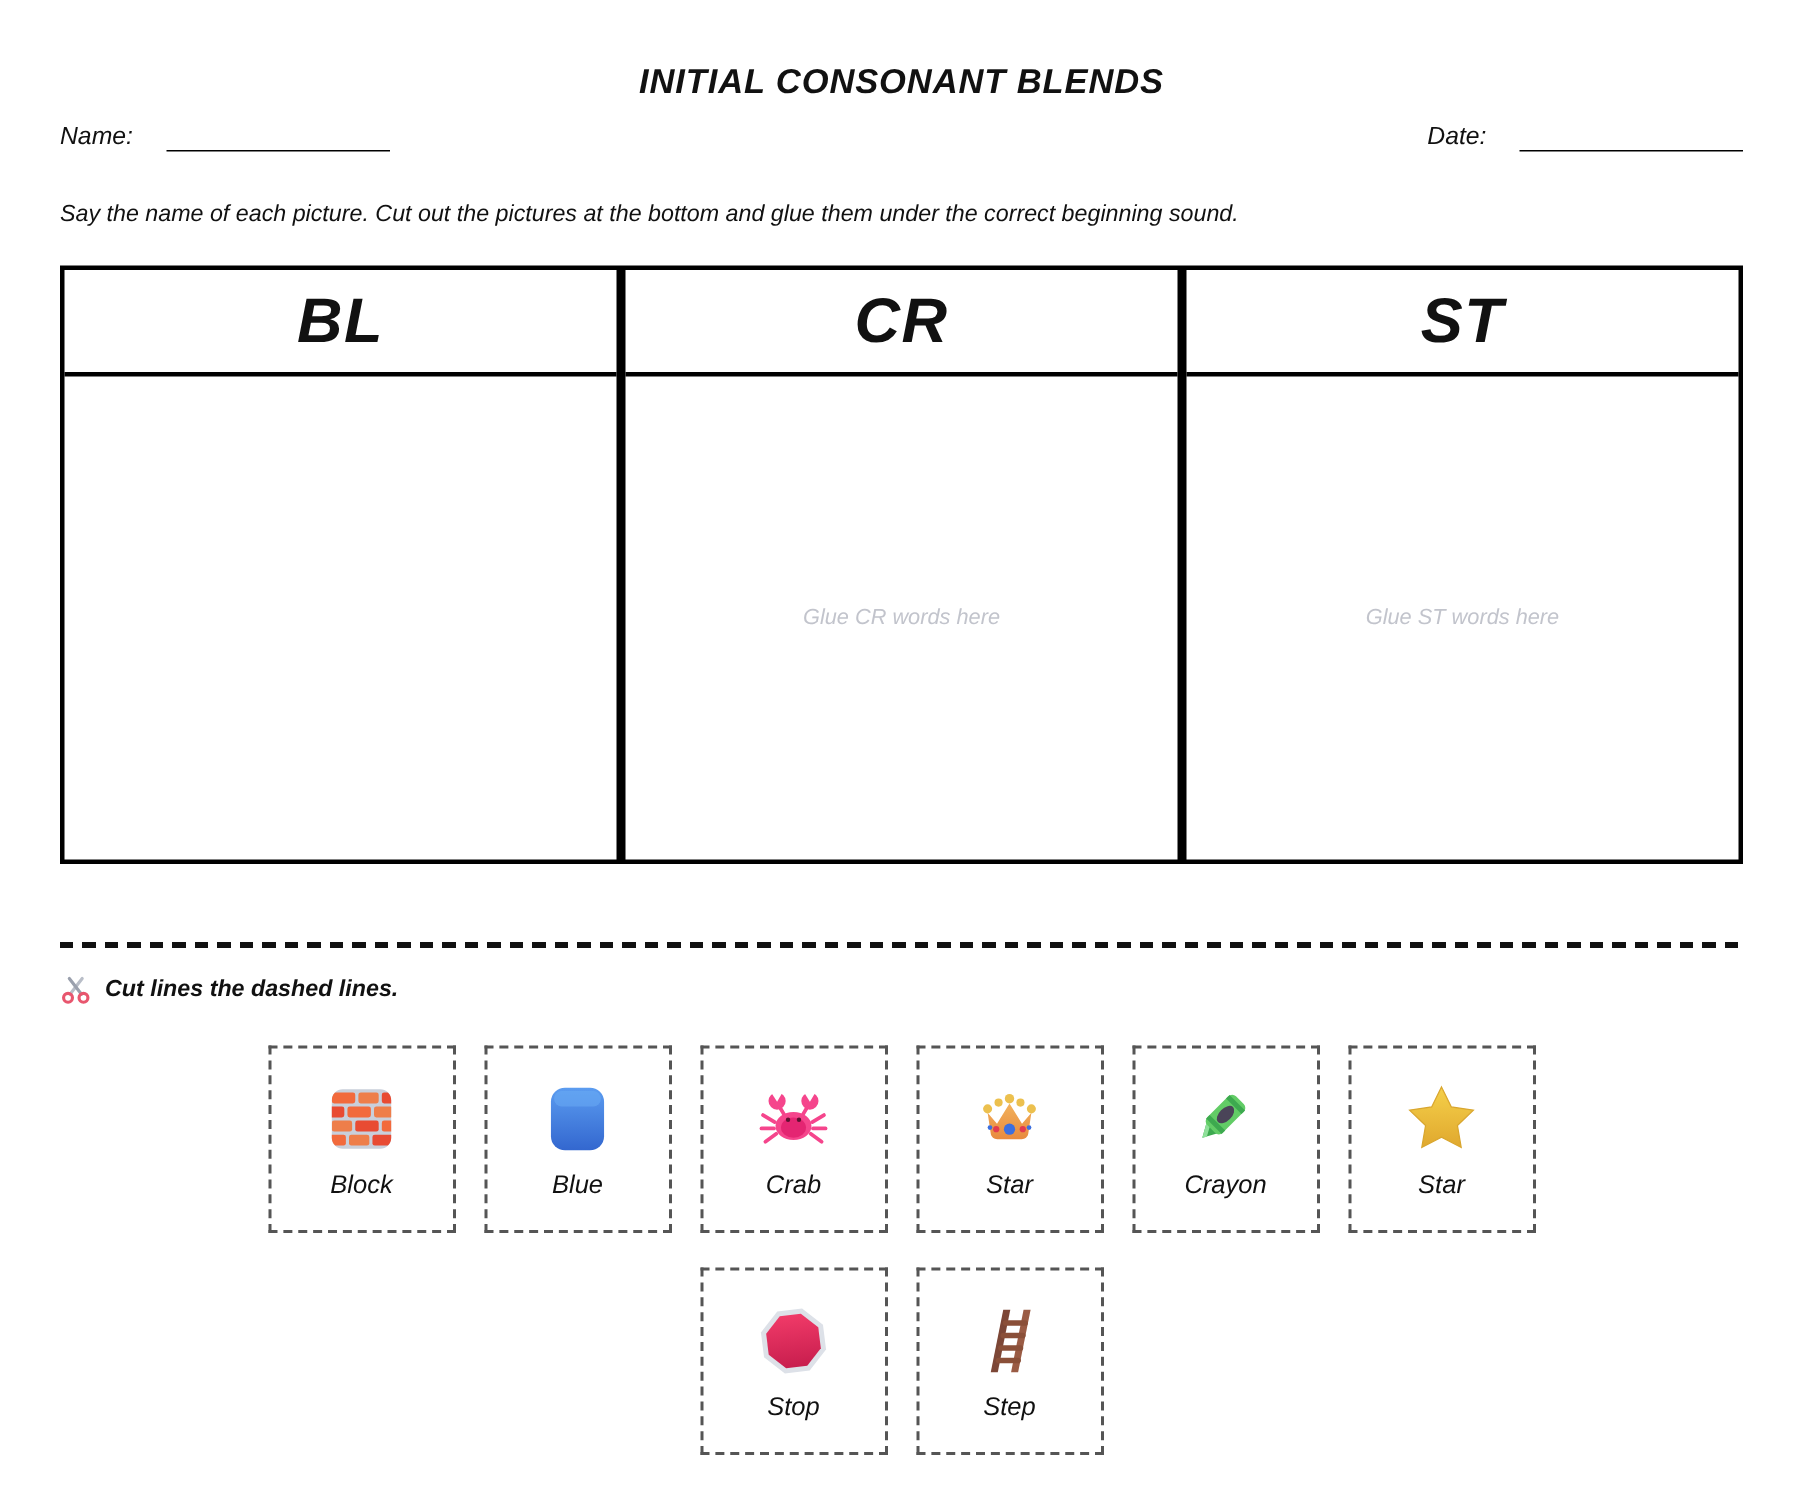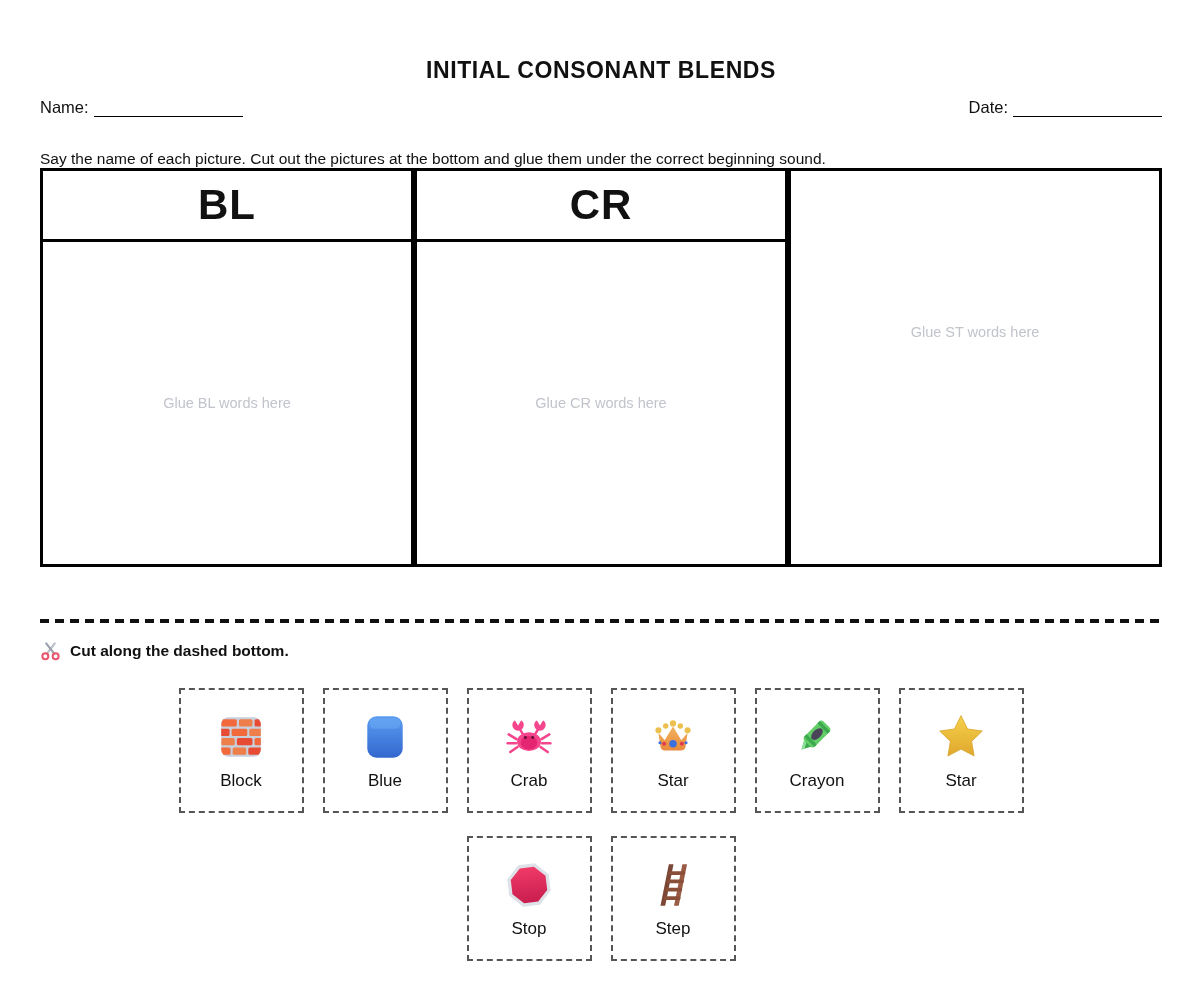--- a/index.html
+++ b/index.html
@@ -5,55 +5,56 @@
   * { margin: 0; padding: 0; box-sizing: border-box; }
   html, body { background: #ffffff; }
   body {
     width: 1202px;
     height: 1005px;
     font-family: "Liberation Sans", "DejaVu Sans", sans-serif;
     color: #111;
     position: relative;
     overflow: hidden;
   }
-  .page { padding: 16px 40px; }
+  .page { padding: 0 40px; font-style: italic; }
 
   .title {
     text-align: center;
     font-size: 23px;
     font-weight: bold;
     letter-spacing: 0.6px;
     padding-top: 41px;
     color: #111;
   }
 
   .meta-row {
     display: flex;
     justify-content: space-between;
     align-items: flex-end;
     margin-top: 14px;
     font-size: 16.5px;
   }
-  .meta-field { display: flex; align-items: flex-end; gap: 5px; }
+  .meta-field { display: flex; align-items: flex-end; gap: 22px; }
   .write-line {
     display: inline-block;
     width: 149px;
     border-bottom: 1.6px solid #000;
     height: 18px;
   }
 
   .instructions {
     text-align: left;
     font-size: 15.5px;
     margin-top: 33px;
     color: #111;
   }
 
   .sort-row {
     display: flex;
+    margin-top: 25px;
   }
   .sort-box {
     flex: 1;
     border: 3px solid #000;
     background: #fff;
   }
   .sort-box-header {
     border-bottom: 3px solid #000;
     height: 71px;
     display: flex;
@@ -129,49 +130,47 @@
       <span>Date:</span>
       <span class="write-line"></span>
     </div>
   </div>
 
   <div class="instructions">Say the name of each picture. Cut out the pictures at the bottom and glue them under the correct beginning sound.</div>
 
   <div class="sort-row">
     <div class="sort-box">
       <div class="sort-box-header">BL</div>
-      <div class="sort-box-body">
-        <span class="glue-placeholder">Glue BL words here</span>
-      </div>
     </div>
     <div class="sort-box">
       <div class="sort-box-header">CR</div>
       <div class="sort-box-body">
         <span class="glue-placeholder">Glue CR words here</span>
       </div>
     </div>
     <div class="sort-box">
+      <div class="sort-box-header">ST</div>
       <div class="sort-box-body">
         <span class="glue-placeholder">Glue ST words here</span>
       </div>
     </div>
   </div>
 
   <div class="cut-separator"></div>
 
   <div class="cut-row">
     <span class="scissors">
       <svg viewBox="0 0 22 22">
         <path d="M7 14.5 L15.5 3.5" stroke="#b9bec8" stroke-width="2.2" stroke-linecap="round" fill="none"></path>
         <path d="M15 14.5 L6.5 3.5" stroke="#9aa0ad" stroke-width="2.2" stroke-linecap="round" fill="none"></path>
         <circle cx="5.6" cy="17" r="3.1" stroke="#e8566e" stroke-width="2.2" fill="none"></circle>
         <circle cx="16.4" cy="17" r="3.1" stroke="#e8566e" stroke-width="2.2" fill="none"></circle>
       </svg>
     </span>
-    <span>Cut along the dashed bottom.</span>
+    <span>Cut lines the dashed lines.</span>
   </div>
 
   <div class="cards-row row1">
 
     <div class="card">
       <span class="card-icon">
         <svg viewBox="0 0 48 48">
           <defs>
               <clipPath id="bclip">
                 <rect x="5" y="5" width="38" height="38" rx="7"></rect>

